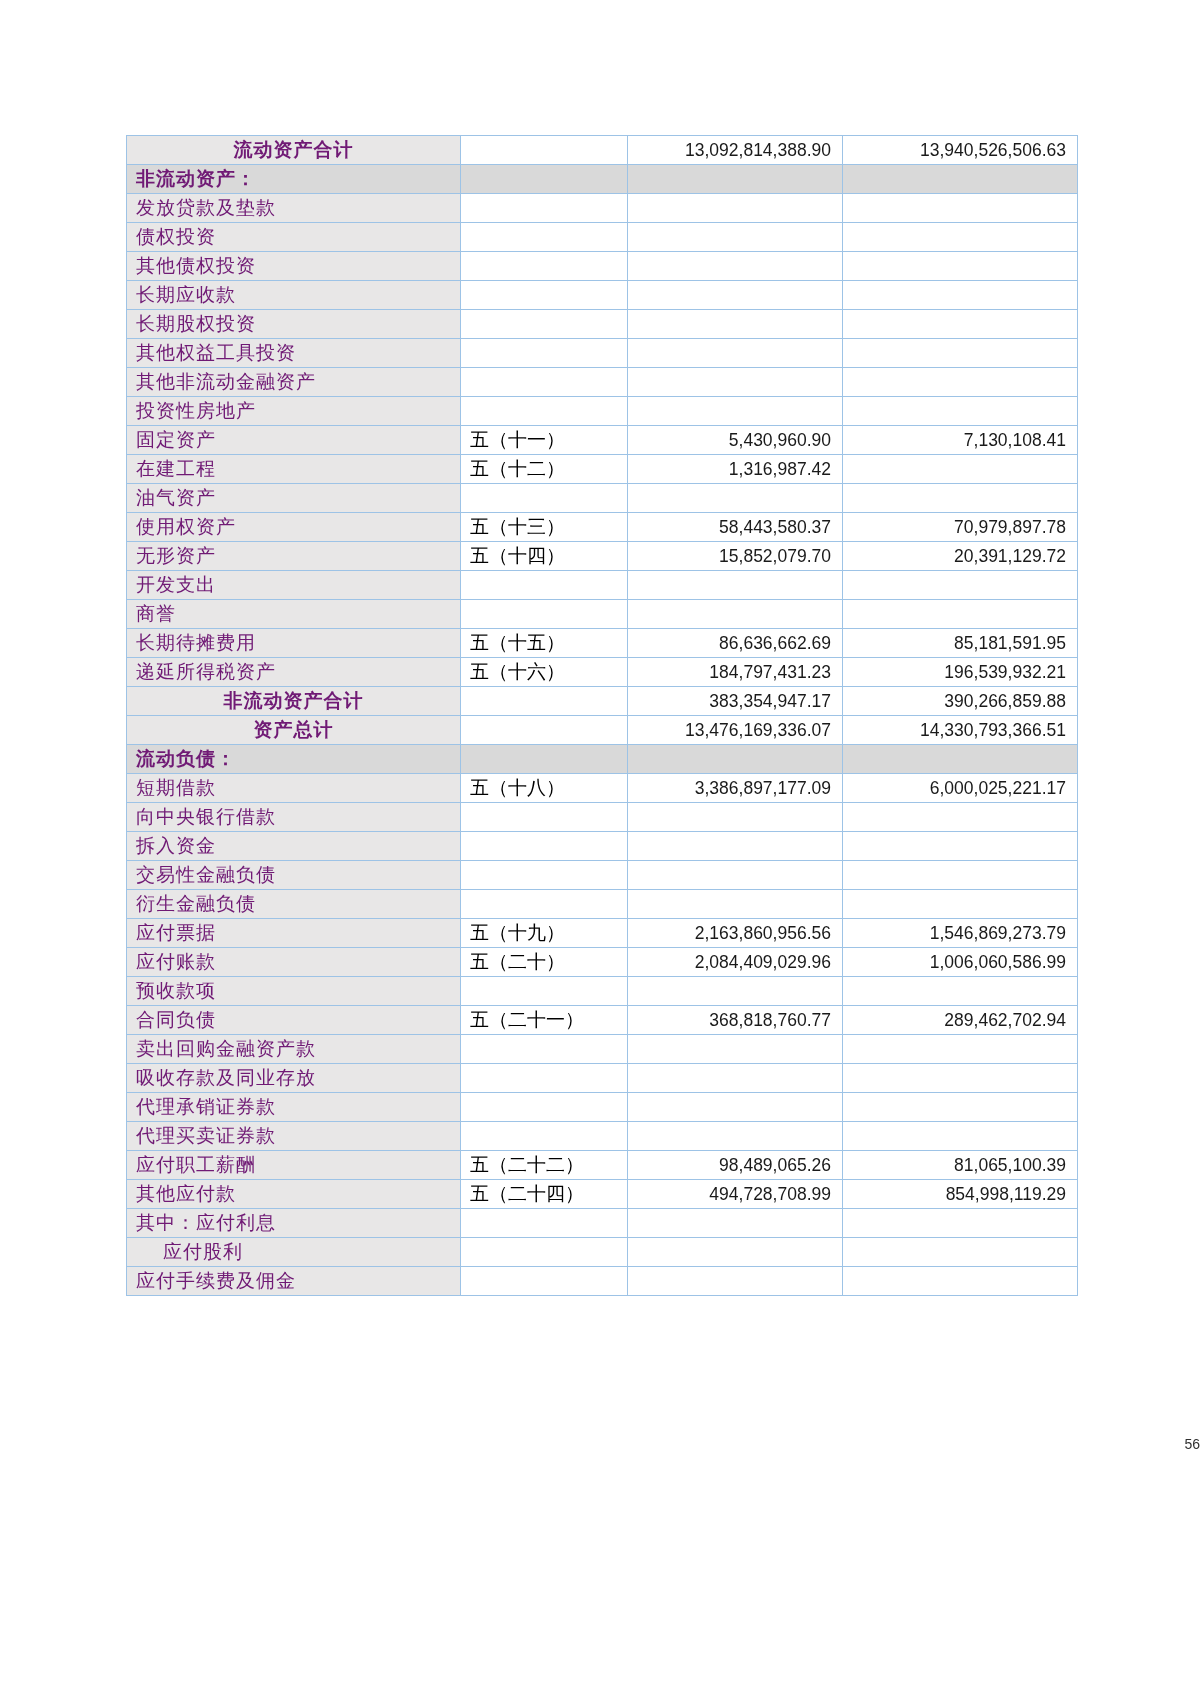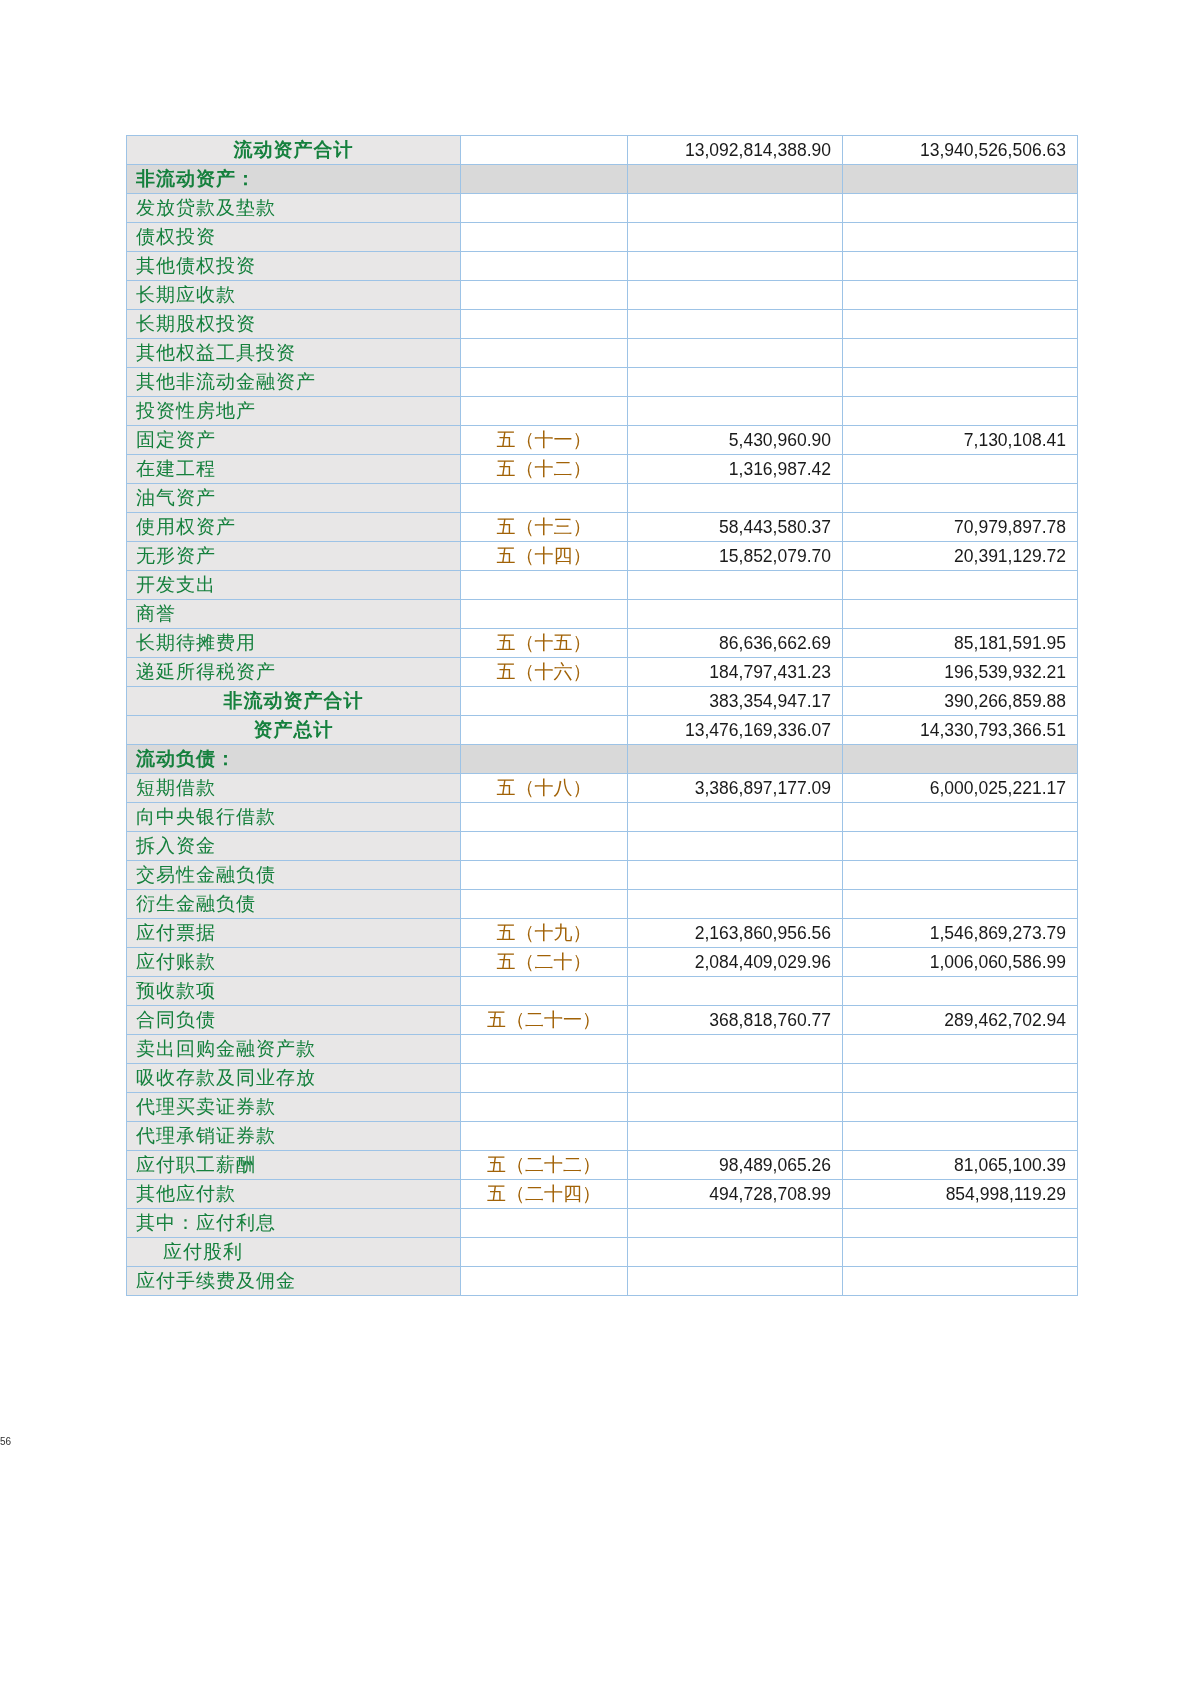--- a/index.html
+++ b/index.html
@@ -16,41 +16,41 @@
   }
   td{
     border:1px solid #9DC3E6;
     height:29px;
     padding:0 9px;
     overflow:hidden;white-space:nowrap;
     box-sizing:border-box;
   }
   .c-label{
     background:#E8E7E7;
-    font-size:19px;color:#15803d;
+    font-size:19px;color:#701a75;
     letter-spacing:1px;
   }
   .c-note{
-    text-align:center;font-size:19px;color:#a16207;background:#ffffff;
+    text-align:left;font-size:19px;color:#000000;background:#ffffff;
   }
   .c-num{
     text-align:right;
     font-family:"Liberation Sans","DejaVu Sans",sans-serif;
     font-size:17.5px;color:#1a1a1a;
     padding-right:11px;background:#ffffff;
   }
   tr.row-section td{background:#D9D9D9;}
   tr.row-section .c-label{font-weight:bold;}
   tr.row-total .c-label{font-weight:bold;text-align:center;letter-spacing:1px;}
   tr.row-indent .c-label{padding-left:36px;}
   .footer{
     position:absolute;left:0;top:1436px;width:1200px;
-    text-align:left;
+    text-align:right;
     font-family:"Liberation Sans","DejaVu Sans",sans-serif;
-    font-size:10px;color:#303030;
+    font-size:14px;color:#303030;
   }
 </style>
 </head>
 <body>
 
 <div class="sheet">
 
   <table class="balance">
     <colgroup>
       <col style="width:334px">
@@ -251,27 +251,27 @@
           <td class="c-num"></td>
           <td class="c-num"></td>
         </tr>
         <tr class="row-item">
           <td class="c-label">吸收存款及同业存放</td>
           <td class="c-note"></td>
           <td class="c-num"></td>
           <td class="c-num"></td>
         </tr>
         <tr class="row-item">
+          <td class="c-label">代理承销证券款</td>
+          <td class="c-note"></td>
+          <td class="c-num"></td>
+          <td class="c-num"></td>
+        </tr>
+        <tr class="row-item">
           <td class="c-label">代理买卖证券款</td>
-          <td class="c-note"></td>
-          <td class="c-num"></td>
-          <td class="c-num"></td>
-        </tr>
-        <tr class="row-item">
-          <td class="c-label">代理承销证券款</td>
           <td class="c-note"></td>
           <td class="c-num"></td>
           <td class="c-num"></td>
         </tr>
         <tr class="row-item">
           <td class="c-label">应付职工薪酬</td>
           <td class="c-note">五（二十二）</td>
           <td class="c-num">98,489,065.26</td>
           <td class="c-num">81,065,100.39</td>
         </tr>

